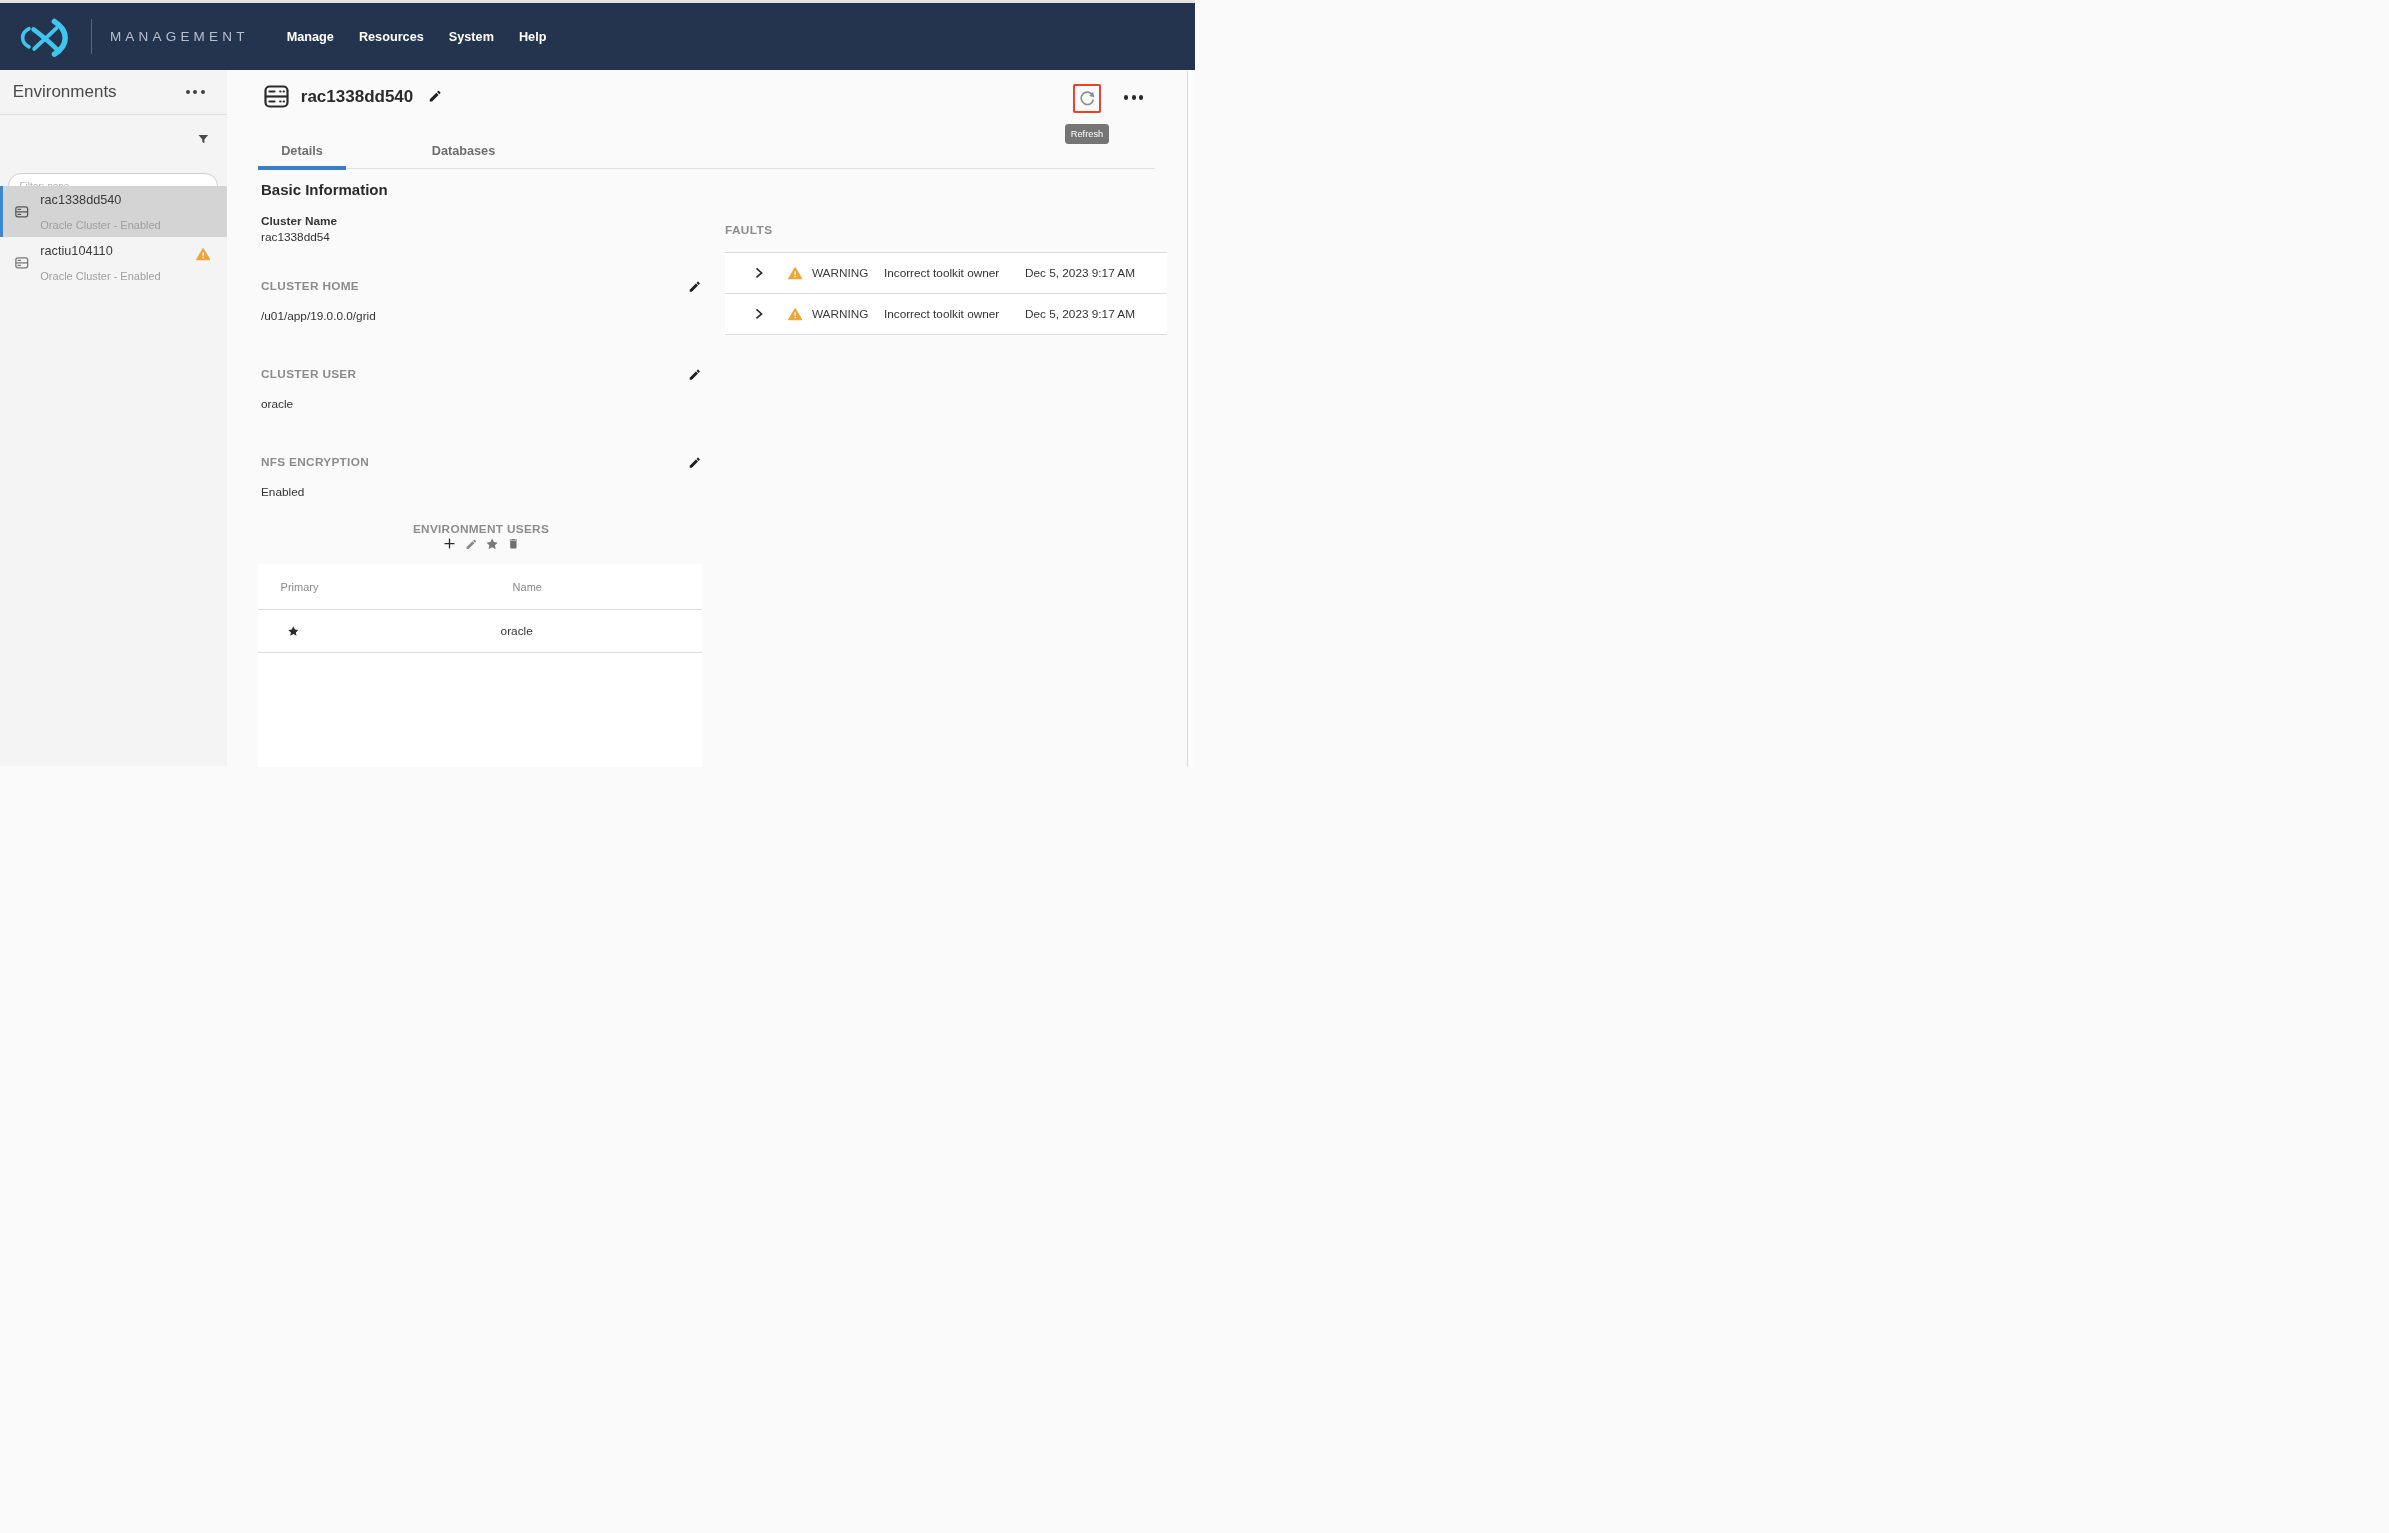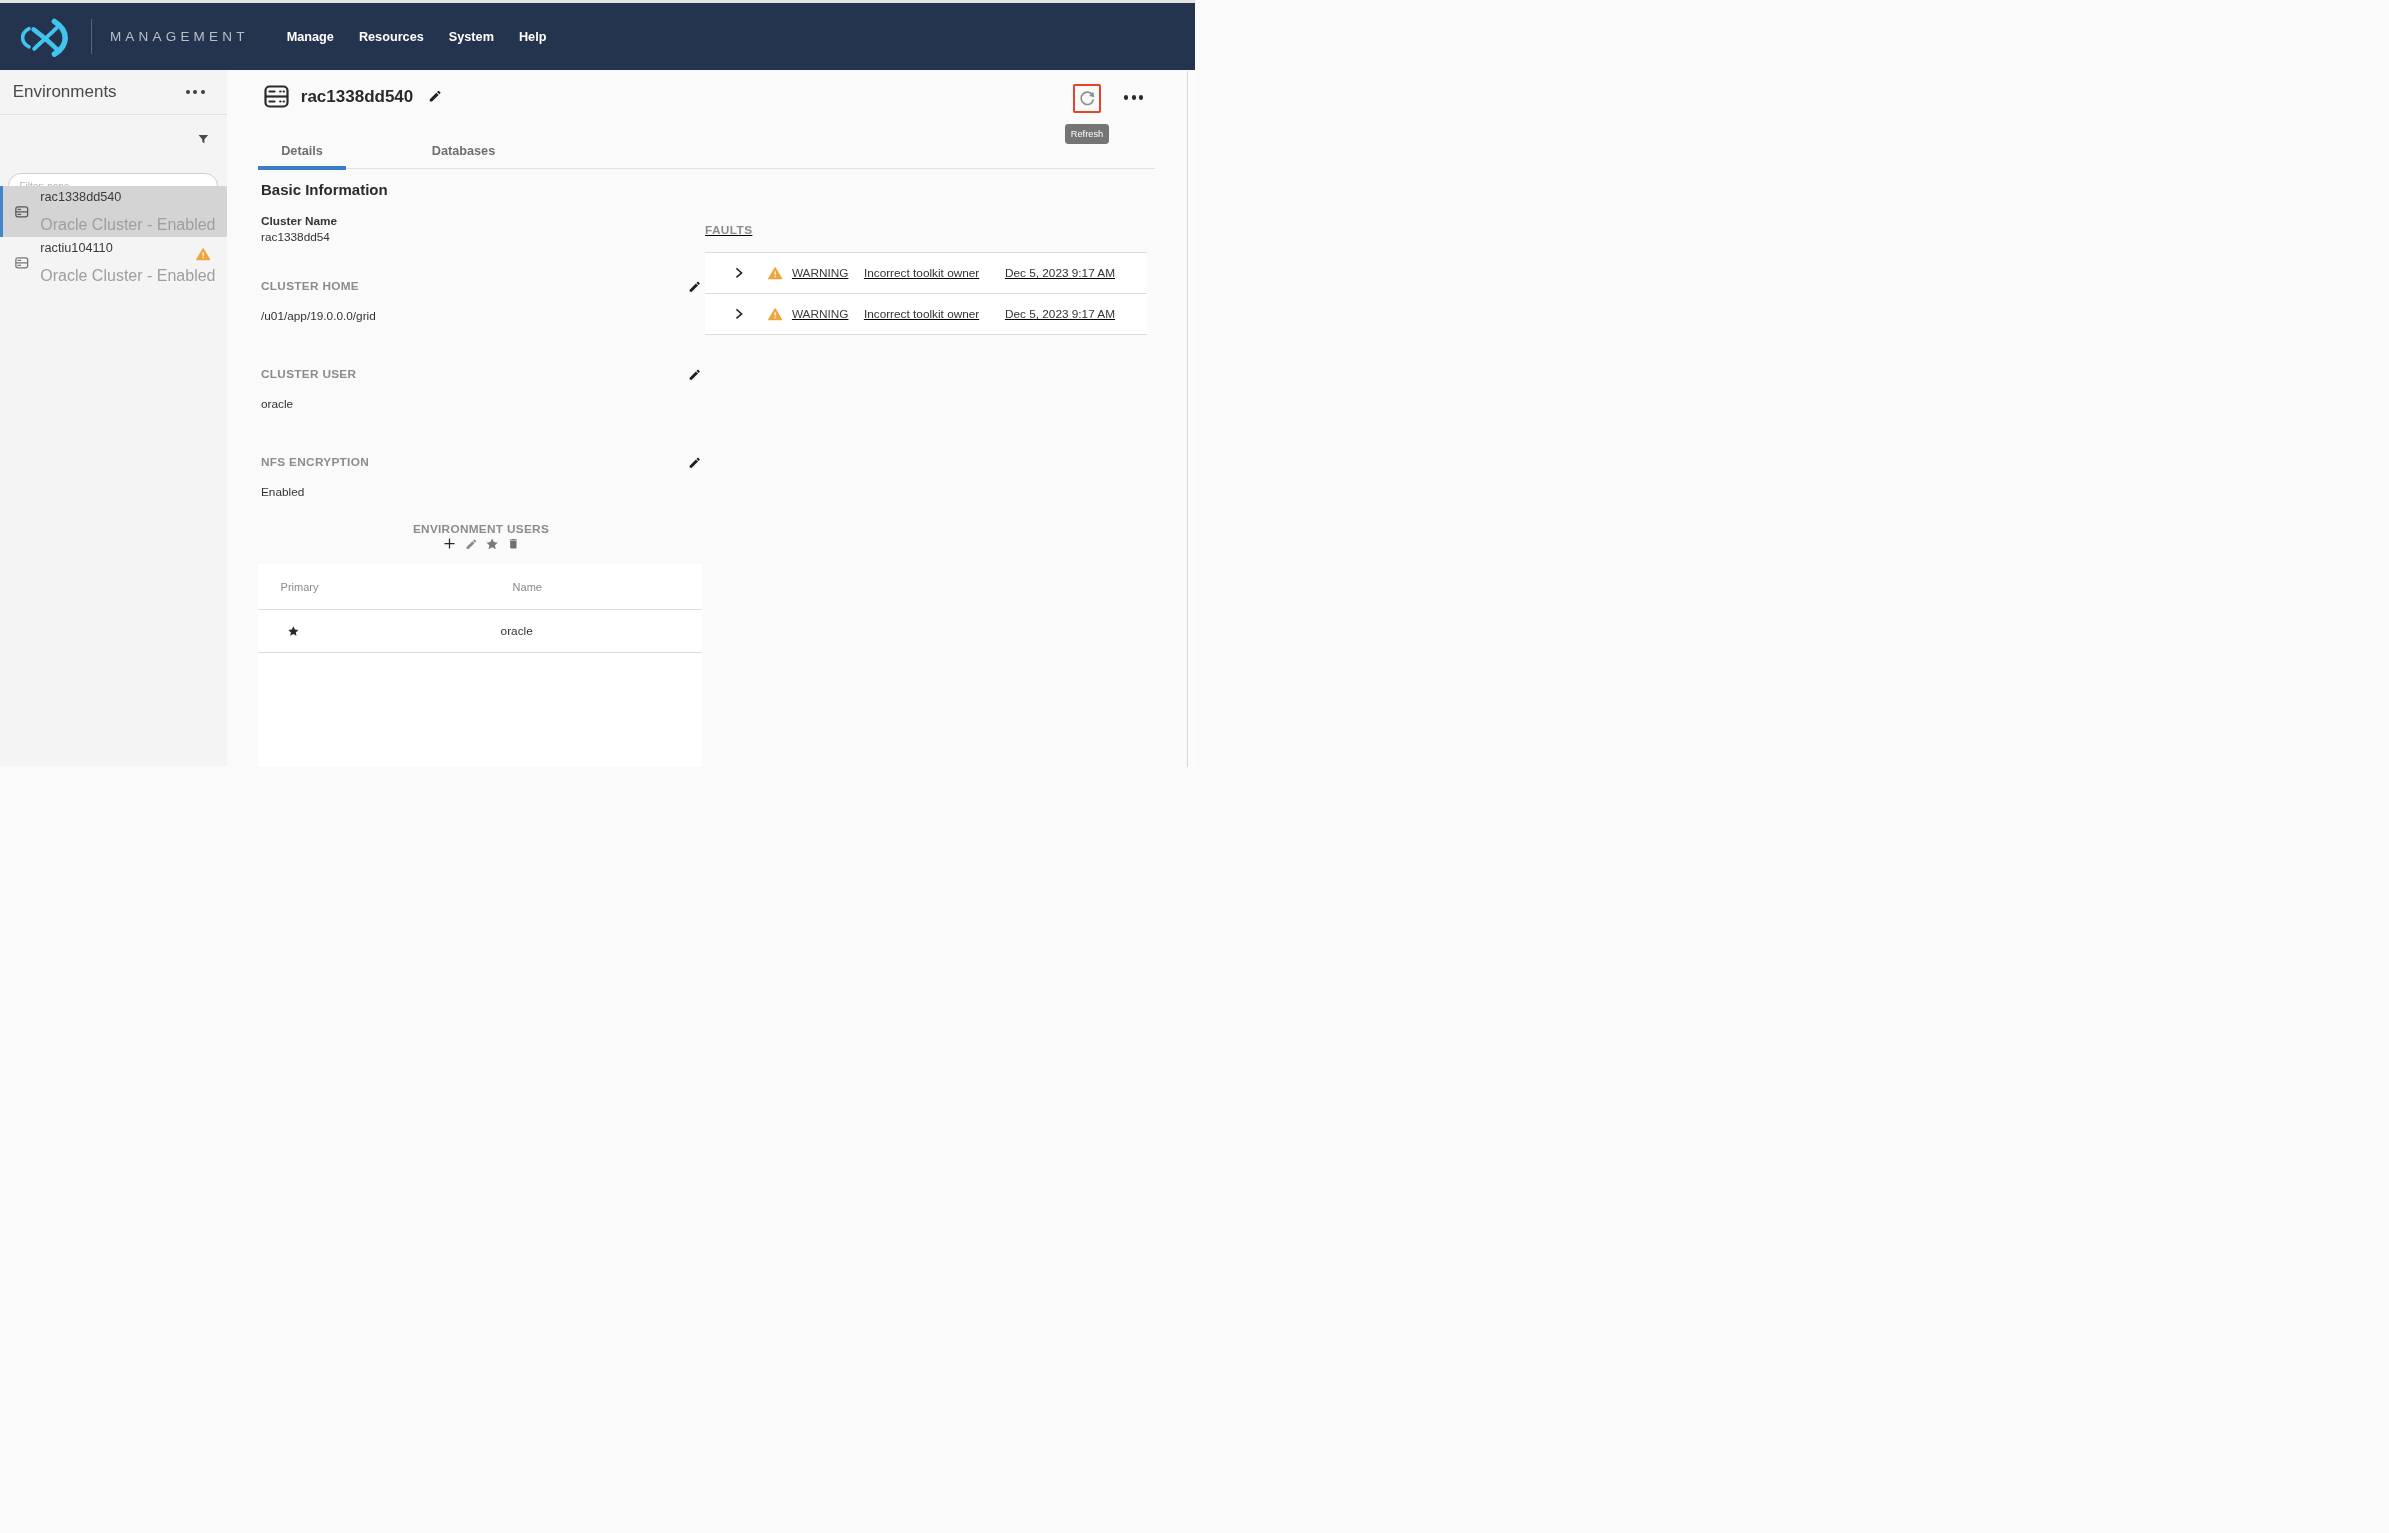--- a/index.html
+++ b/index.html
@@ -44,21 +44,21 @@
     font-family: "Liberation Sans", sans-serif; outline: none; margin-top: 47px;
   }
   .filter-input::placeholder { color: #b3b3b3; }
   .funnel-icon { position: absolute; right: 8.4px; top: 6.7px; }
   .env-list { margin-top: 34px; }
   .env-item { height: 51px; display: flex; align-items: center; padding-left: 15px; position: relative; cursor: pointer; }
   .env-item.selected { background: #d4d4d4; }
   .env-item.selected::before { content: ''; position: absolute; left: 0; top: 0; bottom: 0; width: 2.5px; background: #4285c8; }
   .env-icon { flex: 0 0 13.5px; margin-right: 11.8px; }
   .env-name { font-size: 12.7px; color: #3b3b3b; }
-  .env-sub { font-size: 16px; color: #9e9e9e; margin-top: 12px; }
+  .env-sub { font-size: 11px; color: #9e9e9e; margin-top: 12px; }
   .env-warning { position: absolute; right: 17px; top: 11px; }
 
   
   .main { flex: 1 1 auto; position: relative; background: #fafafa; }
   .title-row { display: flex; align-items: center; padding-top: 13.5px; margin-left: 37px; height: 39px; }
   .page-title { margin-left: 11.8px; font-size: 17px; font-weight: bold; color: #2b2b2b; }
   .title-edit { margin-left: 14.3px; cursor: pointer; display: flex; }
 
   .refresh-btn {
     position: absolute; left: 846px; top: 13.5px; width: 28px; height: 29px;
@@ -74,21 +74,21 @@
   .main-kebab .dot { background: #2b2b2b; }
 
   .tabs { display: flex; margin: 23px 40px 0 31px; border-bottom: 1.7px solid #e0e0e0; }
   .tab { font-size: 12.7px; font-weight: bold; color: #6f6f6f; padding: 11.8px 0 10px; text-align: center; position: relative; cursor: pointer; }
   .tab-details { width: 88px; }
   .tab-databases { width: 135px; margin-left: 50px; }
   .tab.active::after { content: ''; position: absolute; left: 0; right: 0; bottom: -1.7px; height: 3.4px; background: #3b7dc8; }
 
   .content { display: flex; margin-left: 34px; align-items: flex-start; }
   .left-col { width: 440px; flex: 0 0 440px; }
-  .right-col { width: 442px; flex: 0 0 442px; margin-left: 4px; text-decoration: underline; }
+  .right-col { width: 442px; flex: 0 0 442px; margin-left: 24px; }
 
   .basic-heading { margin-top: 11.8px; font-size: 15px; font-weight: bold; color: #2b2b2b; }
   .field-plain { margin-top: 16px; }
   .fp-label { font-size: 11.8px; font-weight: bold; color: #333333; }
   .fp-value { font-size: 11.8px; color: #333333; margin-top: 2.5px; }
 
   .field { }
   .field-home { margin-top: 35px; }
   .field-user, .field-nfs { margin-top: 44px; }
   .field-label-row { display: flex; align-items: center; justify-content: space-between; }

